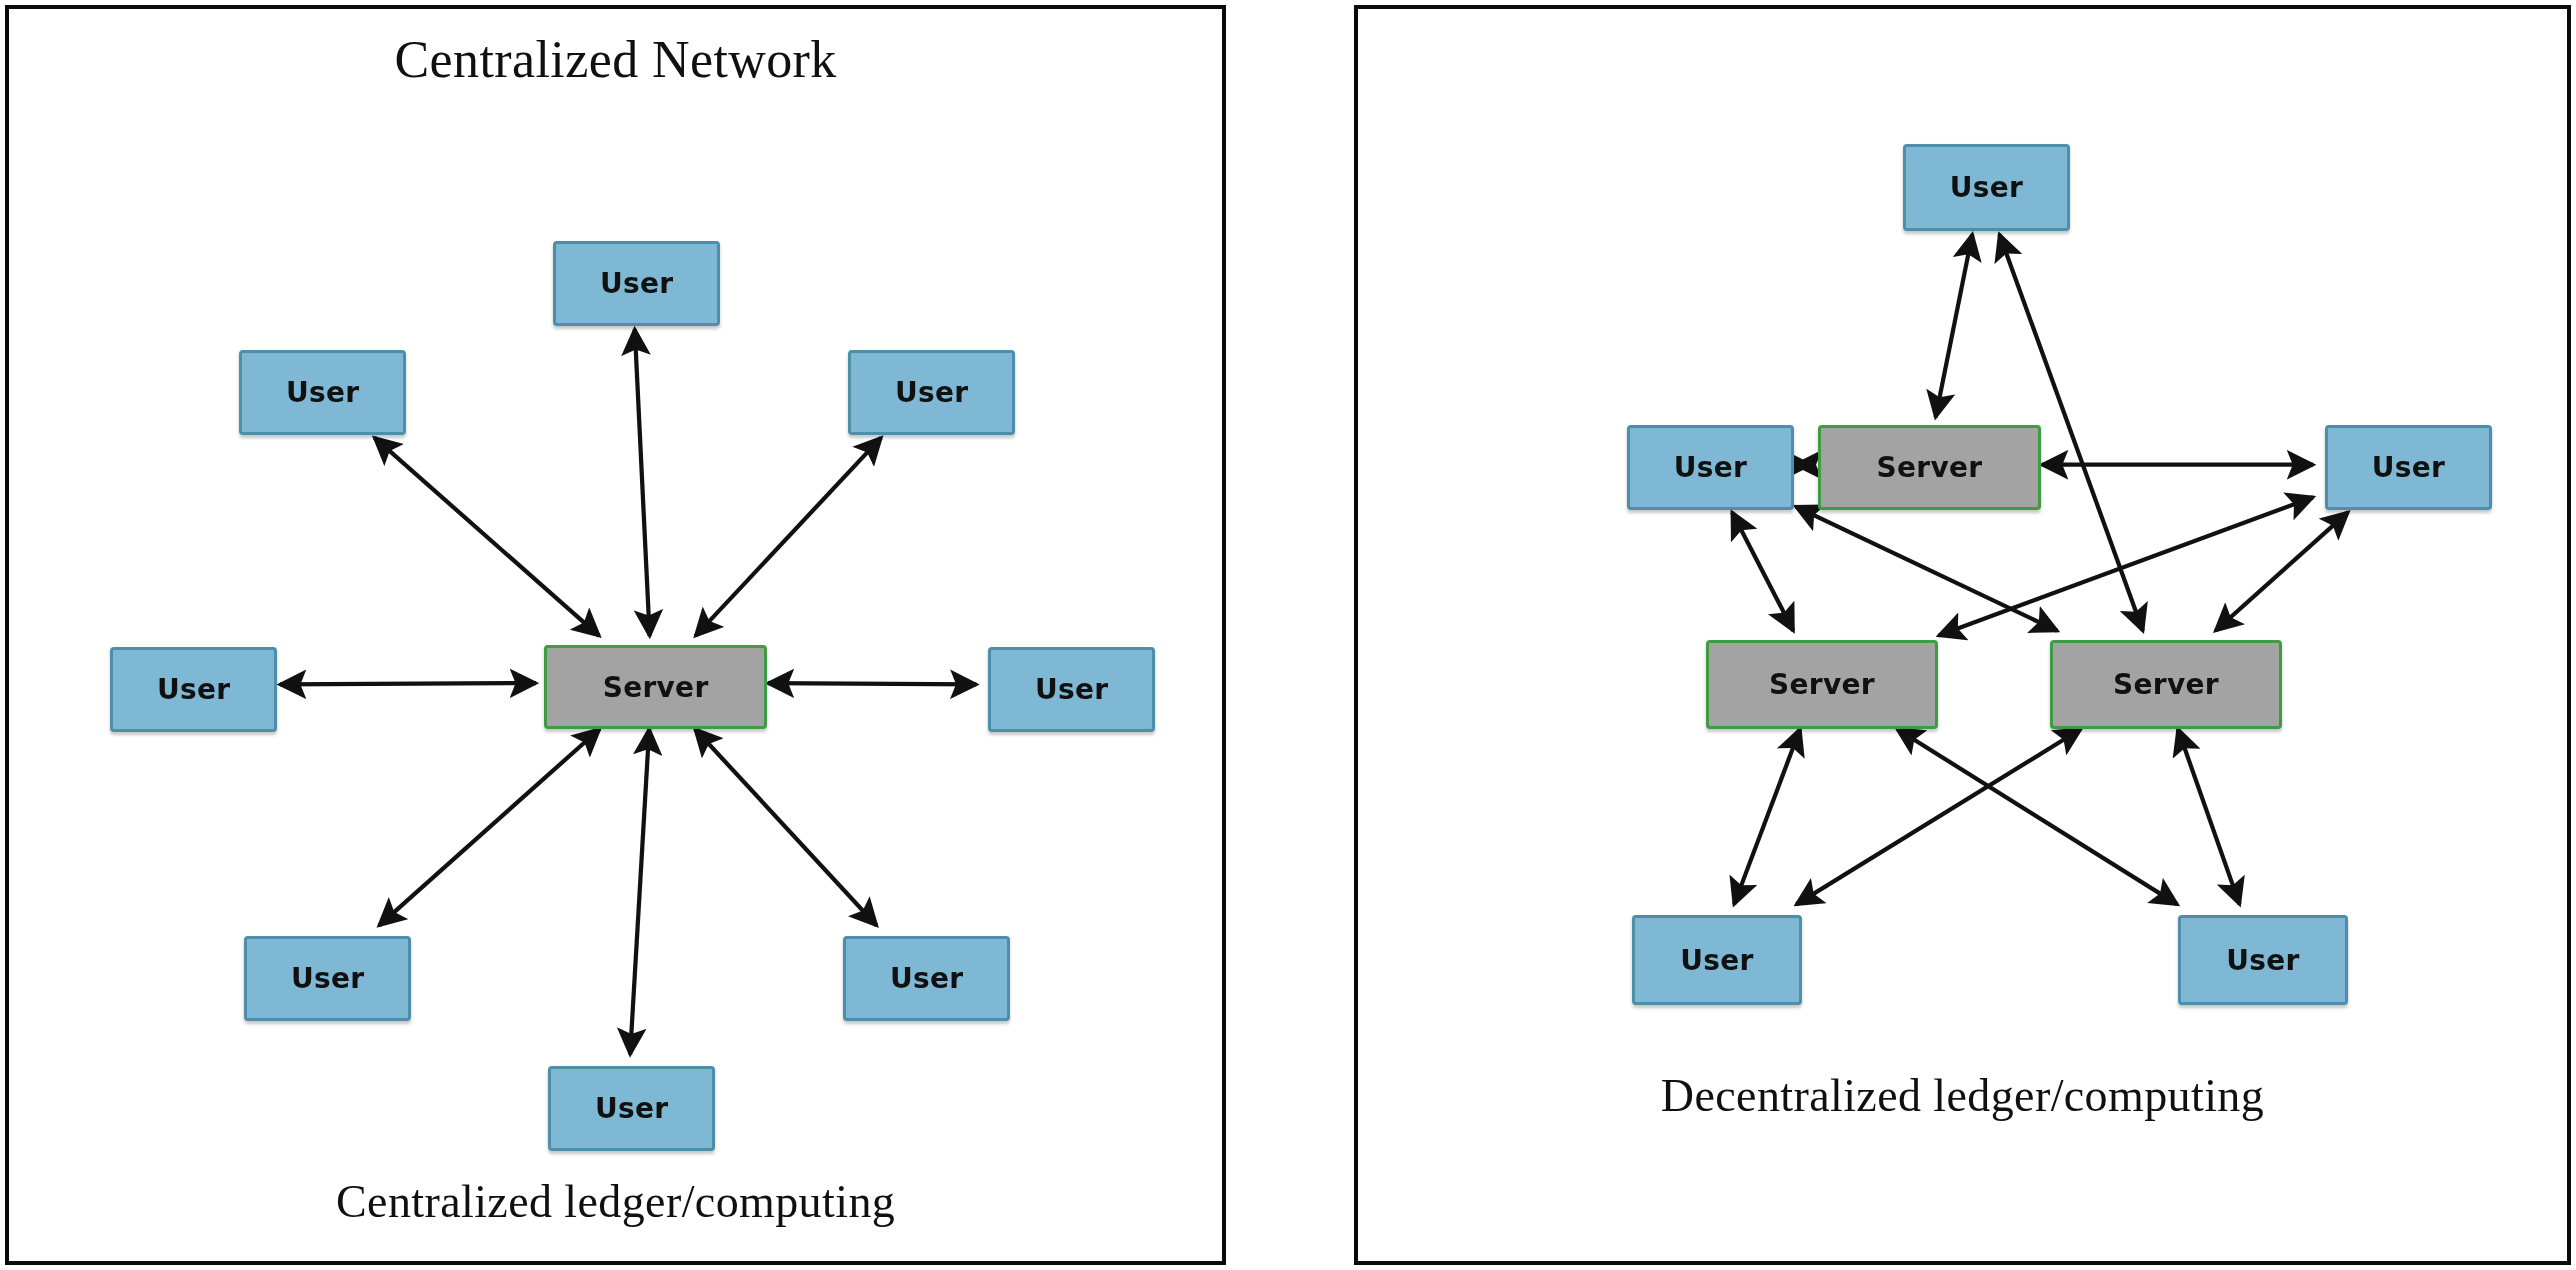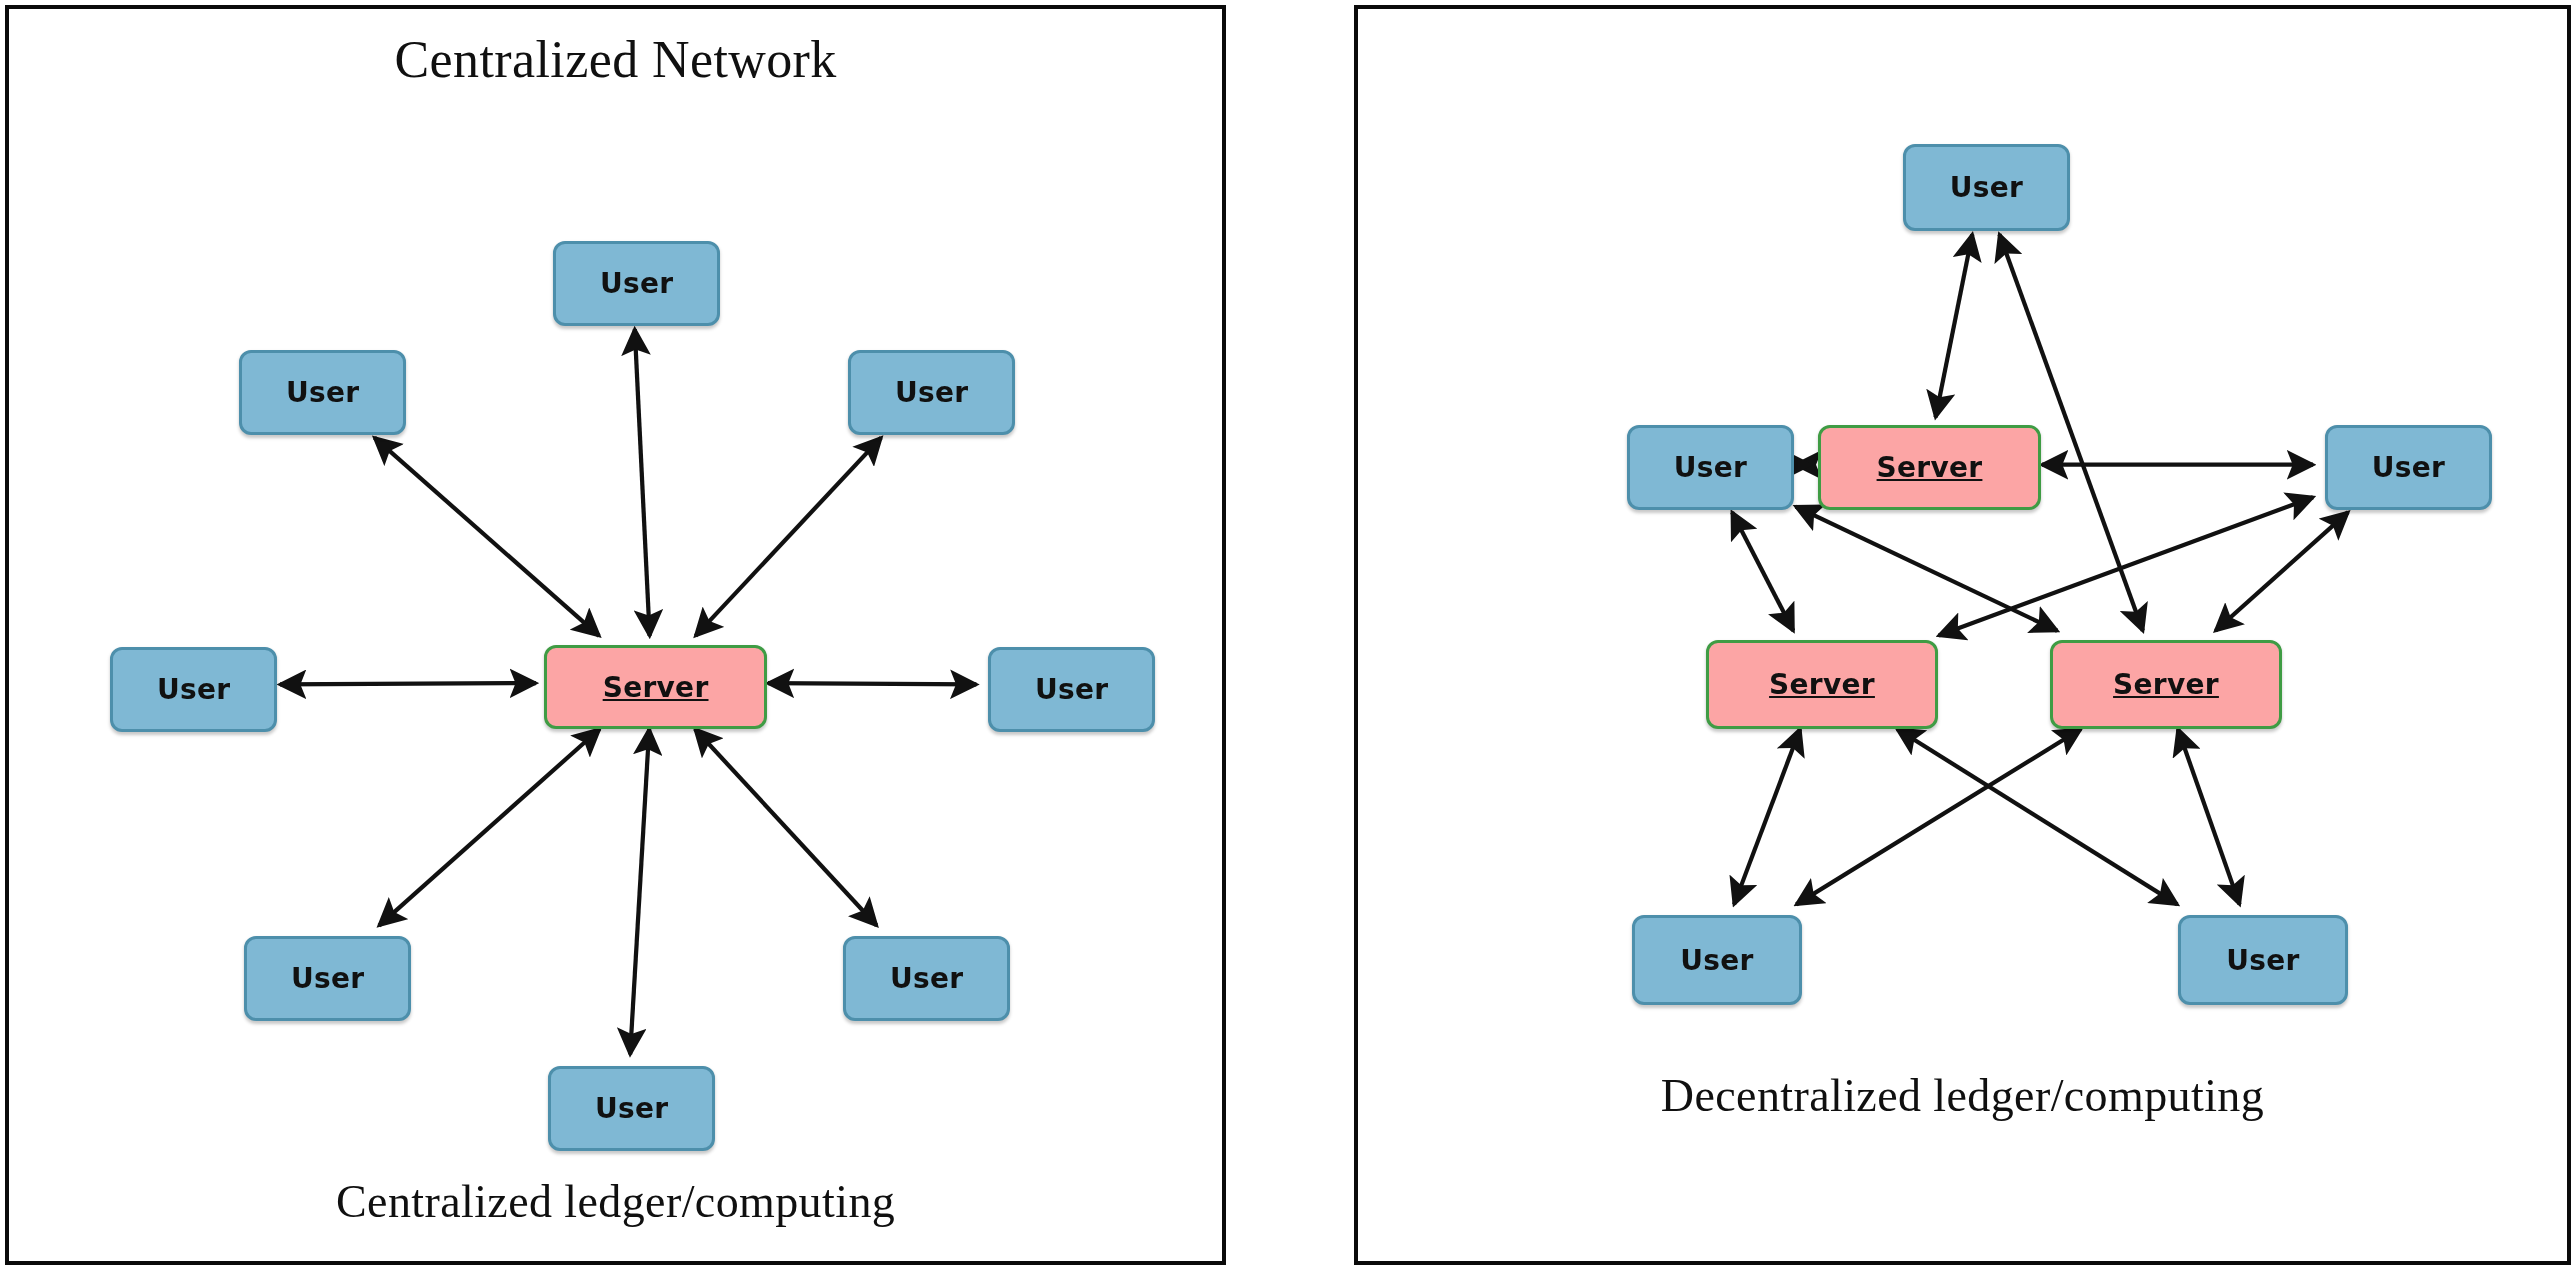--- a/index.html
+++ b/index.html
@@ -44,37 +44,36 @@
   #title-right   { top: 20.5px;   left: 0; }
   #caption-right { top: 1060px; left: 0; }
 
   
   .node {
     position: absolute;
     box-sizing: border-box;
     display: flex;
     align-items: center;
     justify-content: center;
-    border-radius: 12px;
+    border-radius: 4px;
     font-family: "DejaVu Sans", "Liberation Sans", sans-serif;
     font-weight: bold;
     font-size: 28px;
     color: #111111;
     letter-spacing: 0.3px;
     z-index: 5;
     box-shadow: 0 2.6px 3.4px rgba(0,0,0,0.22);
   }
   .node-user {
     background: #7fb8d4;
     border: 3.4px solid #4d8fab;
   }
   .node-server {
-    background: #fca5a5;
+    background: #a3a3a3;
     border: 3.4px solid #3f9c44;
-    text-decoration: underline;
   }
 
   
   .edges {
     position: absolute;
     left: 0; top: 0;
     width: 100%;
     height: 100%;
     z-index: 1;
     pointer-events: none;

